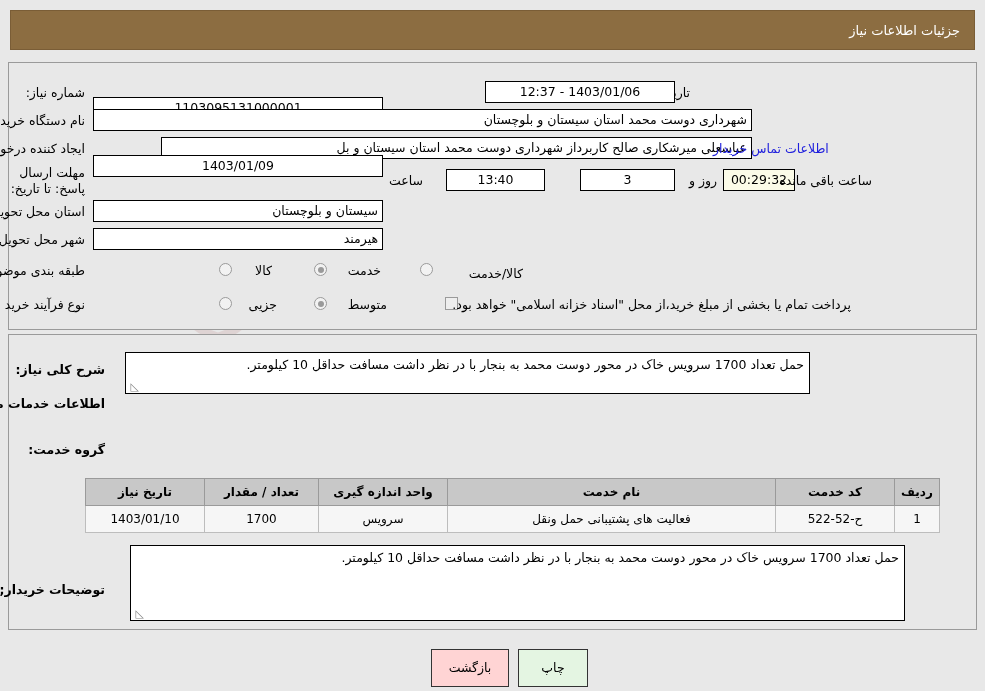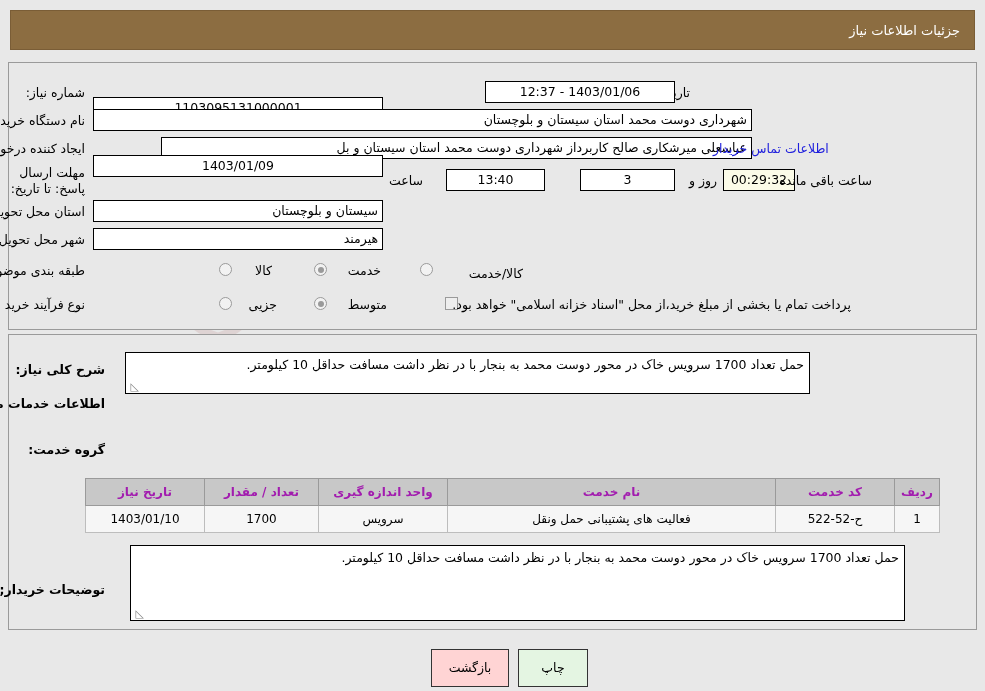--- a/index.html
+++ b/index.html
@@ -151,21 +151,21 @@
     font-size: 12px;
     background: #fff;
   }
   .tbl th {
     background: #c8c8c8;
     border: 1px solid #9a9a9a;
     font-weight: bold;
     font-size: 12px;
     height: 26px;
     padding: 0 4px;
-    color: #a21caf;
+    color: #000000;
     white-space: nowrap;
   }
   .tbl td {
     background: #f6f6f6;
     border: 1px solid #bdbdbd;
     height: 26px;
     padding: 0 4px;
     text-align: center;
     color: #000;
     white-space: nowrap;

